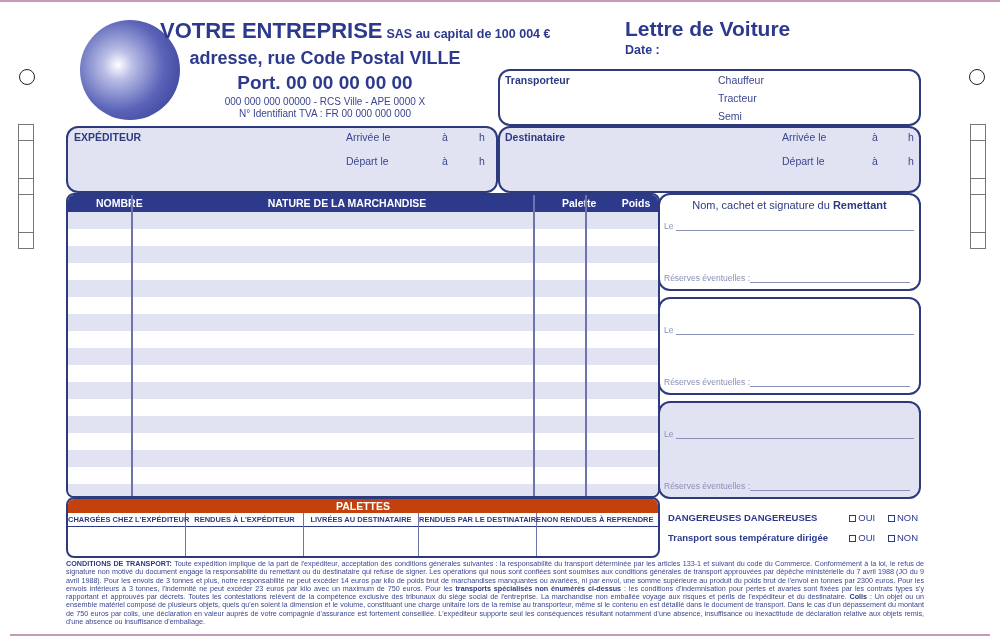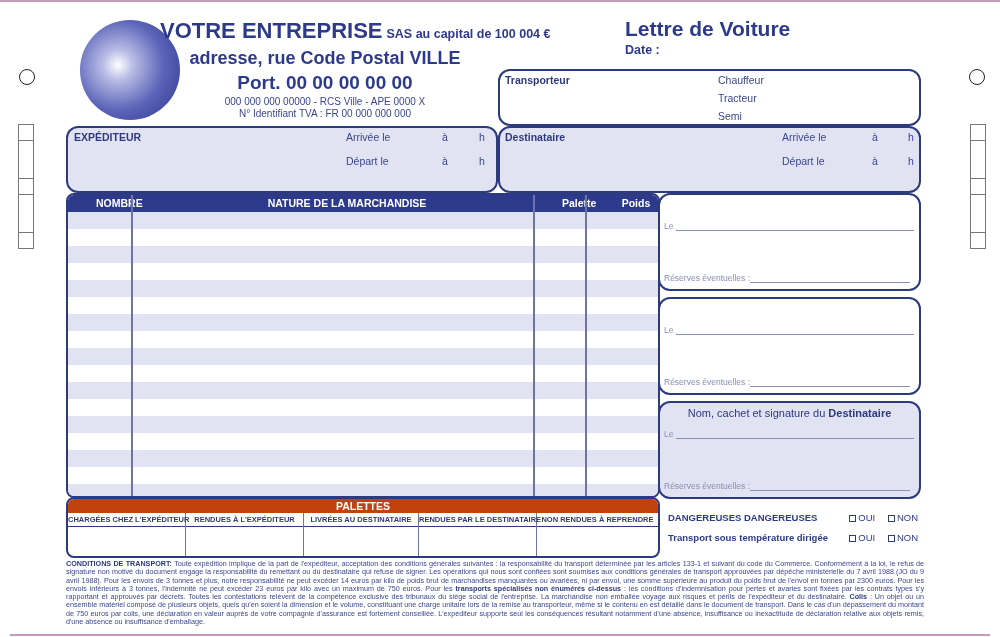--- a/index.html
+++ b/index.html
@@ -147,29 +147,29 @@
     <div class="row"></div>
     <div class="row"></div>
     <div class="row"></div>
   </div>
   <div class="vline" style="left:63px;"></div>
   <div class="vline" style="left:465px;"></div>
   <div class="vline" style="left:517px;"></div>
 </div>
 
 <div class="box sig" style="top:193px;background:#fff;">
+  <div class="t"><span>Nom, cachet et signature du</span> <b>Remettant</b></div>
   <div class="line1"><span>Le</span> <span class="uline" style="width:238px;"></span></div>
   <div class="line2"><span>Réserves éventuelles :</span><span class="uline" style="width:160px;"></span></div>
 </div>
 <div class="box sig" style="top:297px;background:#fff;">
   <div class="line1"><span>Le</span> <span class="uline" style="width:238px;"></span></div>
   <div class="line2"><span>Réserves éventuelles :</span><span class="uline" style="width:160px;"></span></div>
 </div>
 <div class="box sig" style="top:401px;background:#e1e3f3;">
-  <div class="t"><span>Nom, cachet et signature du</span> <b>Destinataire</b></div>
   <div class="line1"><span>Le</span> <span class="uline" style="width:238px;"></span></div>
   <div class="line2"><span>Réserves éventuelles :</span><span class="uline" style="width:160px;"></span></div>
 </div>
 
 <div class="box palettes">
   <div class="pal-head">PALETTES</div>
   <div class="pal-cols">
     <div class="pal-col" style="left:0;width:118px;"><span>CHARGÉES CHEZ L'EXPÉDITEUR</span></div>
     <div class="pal-col" style="left:118px;width:118px;"><span>RENDUES À L'EXPÉDITEUR</span></div>
     <div class="pal-col" style="left:236px;width:115px;"><span>LIVRÉES AU DESTINATAIRE</span></div>

